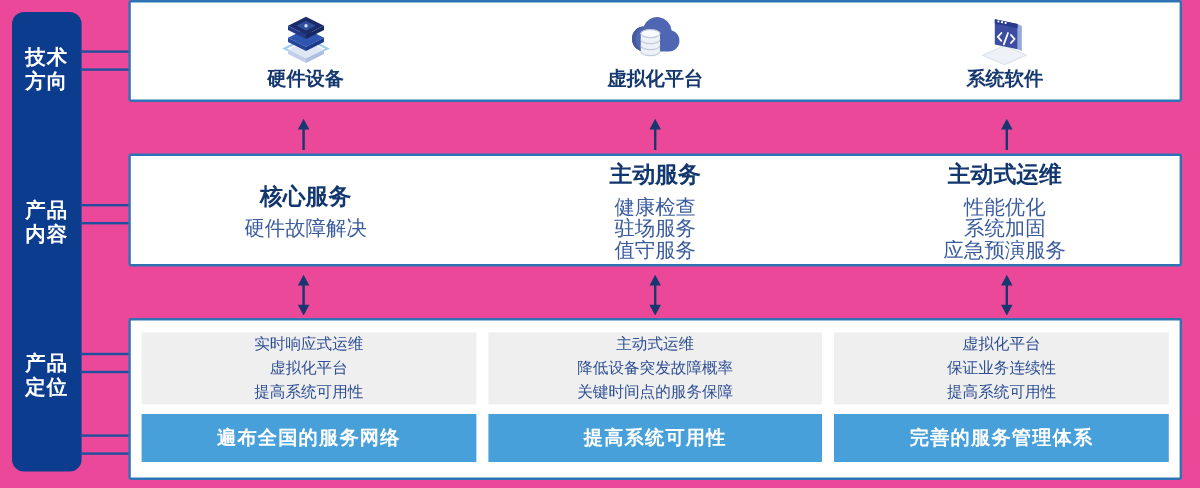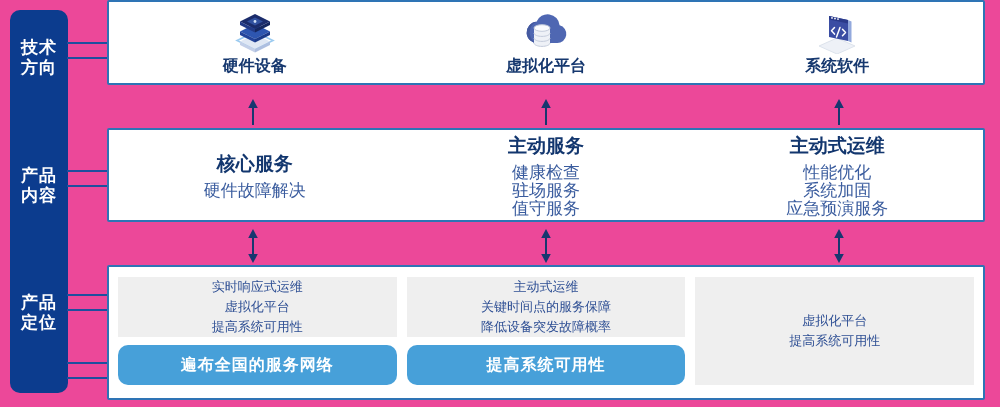--- a/index.html
+++ b/index.html
@@ -32,21 +32,21 @@
   .mcol { flex:1; display:flex; flex-direction:column; align-items:center; justify-content:center; }
   .mcol .mtitle { font-size:19px; font-weight:bold; color:#12366e; margin-bottom:5px; }
   .mcol .mitem  { font-size:17px; color:#3a5c9e; line-height:18px; text-align:center; }
 
   .bcol { flex:1; display:flex; flex-direction:column;justify-content:flex-end; }
   .gray-card { flex:1; background:#efefef; display:flex; flex-direction:column;
                align-items:center; justify-content:center; }
   .gray-card .gline { font-size:13px; color:#2e4f94; line-height:20px; text-align:center; }
   .blue-bar { margin-top:8px; height:42px; background:#47a0d9; display:flex;
               align-items:center; justify-content:center;
-              color:#ffffff; font-weight:bold; font-size:16px; letter-spacing:1px;border-radius:10px; }
+              color:#ffffff; font-weight:bold; font-size:16px; letter-spacing:1px; }
 
   .arrow { position:absolute; }
 </style>
 </head>
 <body>
 
 <div class="canvas">
 
   <div class="rail">
     <div class="rail-label l1">
@@ -170,26 +170,28 @@
       <div class="gray-card">
         <div class="gline">实时响应式运维</div>
         <div class="gline">虚拟化平台</div>
         <div class="gline">提高系统可用性</div>
       </div>
       <div class="blue-bar">遍布全国的服务网络</div>
     </div>
     <div class="bcol">
       <div class="gray-card">
         <div class="gline">主动式运维</div>
+        <div class="gline">降低设备突发故障概率</div>
         <div class="gline">关键时间点的服务保障</div>
-        <div class="gline">降低设备突发故障概率</div>
       </div>
       <div class="blue-bar">提高系统可用性</div>
     </div>
     <div class="bcol">
       <div class="gray-card">
         <div class="gline">虚拟化平台</div>
+        <div class="gline">保证业务连续性</div>
         <div class="gline">提高系统可用性</div>
       </div>
+      <div class="blue-bar">完善的服务管理体系</div>
     </div>
   </div>
 
 </div>
 
 </body></html>

